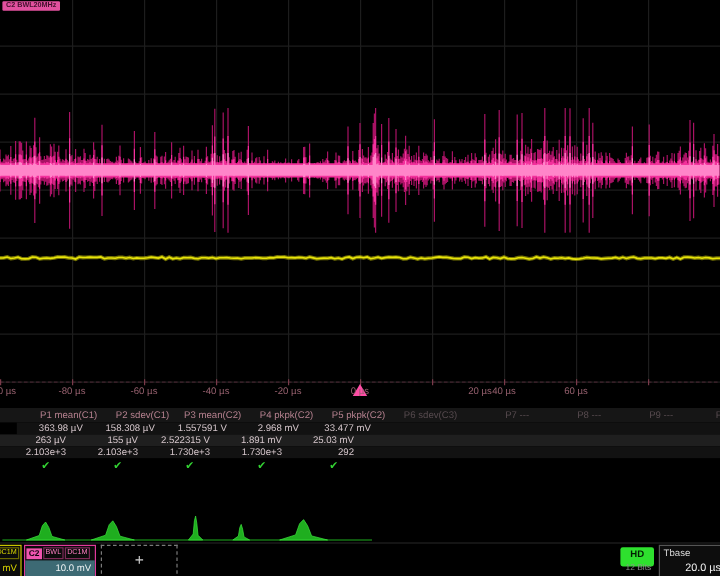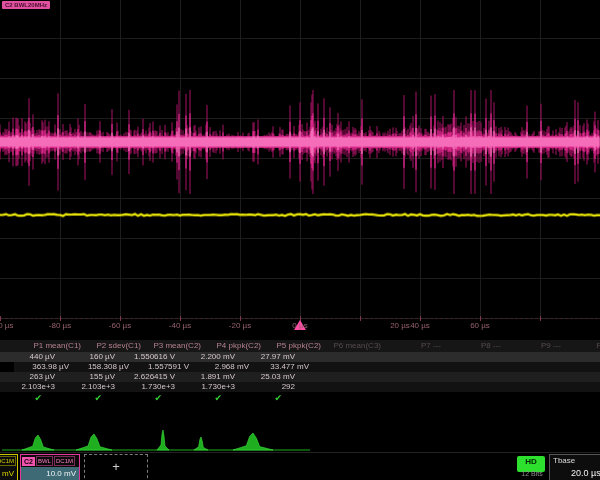--- a/index.html
+++ b/index.html
@@ -83,54 +83,42 @@
       <span class="axis-label" style="left: 480px;">60 µs</span>
     </div>
 
   <div id="meas">
       <div class="mrow hdr">
         <div class="mcell h-on">P1 mean(C1)</div>
         <div class="mcell h-on">P2 sdev(C1)</div>
         <div class="mcell h-on">P3 mean(C2)</div>
         <div class="mcell h-on">P4 pkpk(C2)</div>
         <div class="mcell h-on">P5 pkpk(C2)</div>
-        <div class="mcell h-dim">P6 mean(C3)</div>
+        <div class="mcell h-dim">P6 sdev(C3)</div>
         <div class="mcell h-dim">P7 ---</div>
         <div class="mcell h-dim">P8 ---</div>
         <div class="mcell h-dim">P9 ---</div>
         <div class="mcell h-dim">P10 ---</div>
-      </div>
-      <div class="mrow val" style="background: rgb(44, 44, 44);">
-        <div class="mcell v">440 µV</div>
-        <div class="mcell v">160 µV</div>
-        <div class="mcell v">1.550616 V</div>
-        <div class="mcell v">2.200 mV</div>
-        <div class="mcell v">27.97 mV</div>
-        <div class="mcell v"></div>
-        <div class="mcell v"></div>
-        <div class="mcell v"></div>
-        <div class="mcell v"></div>
-        <div class="mcell v"></div>
       </div>
       <div class="mrow val" style="background: rgb(18, 18, 18); margin-left: 14px;">
         <div class="mcell v">363.98 µV</div>
         <div class="mcell v">158.308 µV</div>
         <div class="mcell v">1.557591 V</div>
         <div class="mcell v">2.968 mV</div>
         <div class="mcell v">33.477 mV</div>
         <div class="mcell v"></div>
         <div class="mcell v"></div>
         <div class="mcell v"></div>
         <div class="mcell v"></div>
         <div class="mcell v"></div>
       </div>
       <div class="mrow val" style="background: rgb(31, 31, 31);">
         <div class="mcell v">263 µV</div>
         <div class="mcell v">155 µV</div>
-        <div class="mcell v">2.626415 V</div>
+        <div class="mcell v">2.522315 V</div>
         <div class="mcell v">1.891 mV</div>
         <div class="mcell v">25.03 mV</div>
         <div class="mcell v"></div>
         <div class="mcell v"></div>
         <div class="mcell v"></div>
         <div class="mcell v"></div>
         <div class="mcell v"></div>
       </div>
       <div class="mrow val" style="background: rgb(18, 18, 18);">
         <div class="mcell v">2.103e+3</div>

